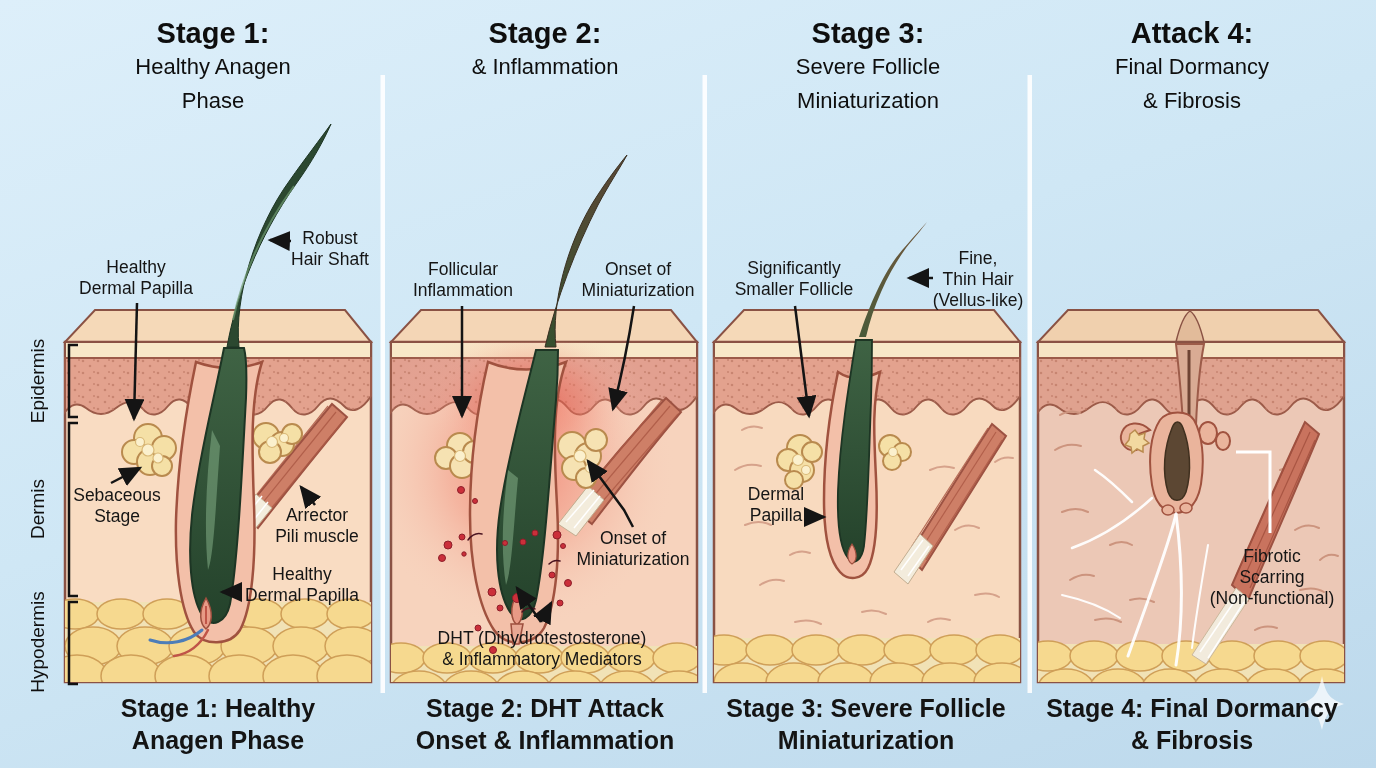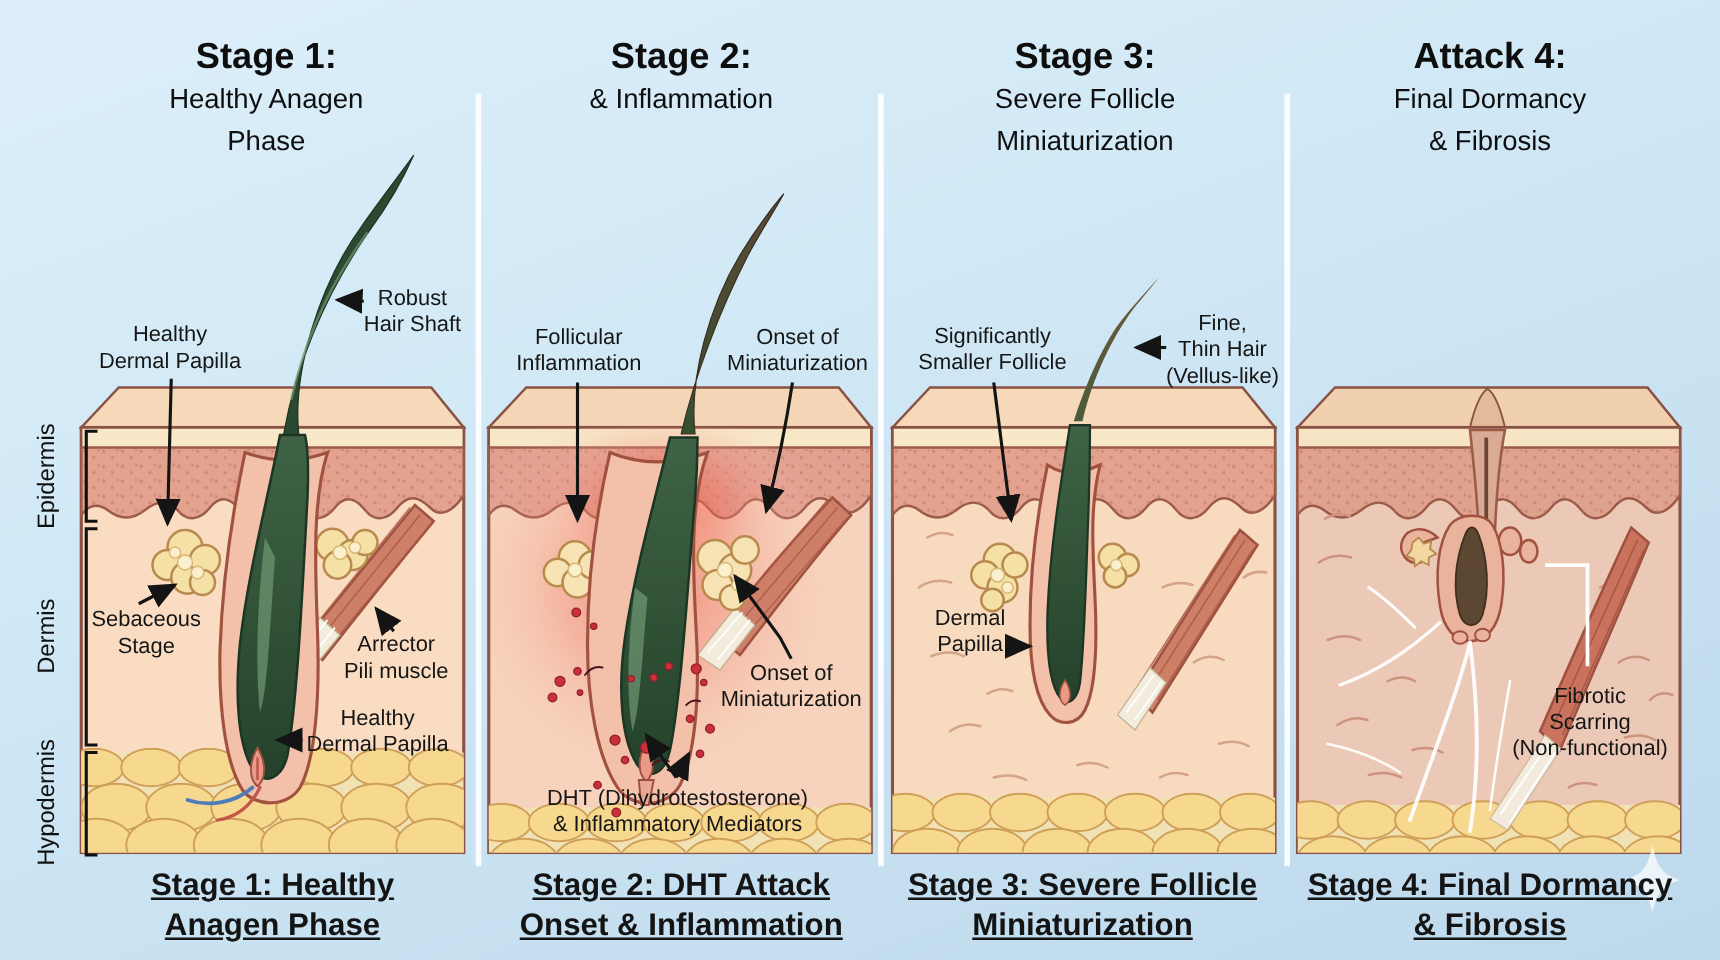--- a/index.html
+++ b/index.html
@@ -2,25 +2,25 @@
 <html><head>
 <meta charset="utf-8">
 <style>
   html,body{margin:0;padding:0;}
   #stage{
     position:relative;width:1376px;height:768px;overflow:hidden;
     background:linear-gradient(160deg,#ddeffa 0%,#cfe7f5 45%,#bdd9ec 100%);
     font-family:"Liberation Sans", sans-serif;
   }
   #art{position:absolute;left:0;top:0;}
-  .title{position:absolute;top:28px;transform:translateX(-50%);text-align:center;color:#0e0e0e;white-space:nowrap;}
+  .title{position:absolute;top:16px;transform:translateX(-50%);text-align:center;color:#0e0e0e;white-space:nowrap;}
   .t1{font-size:29px;line-height:34px;font-weight:700;}
   .t2{font-size:22px;line-height:34px;font-weight:500;}
   .caption{position:absolute;top:692px;transform:translateX(-50%);text-align:center;
-    font-size:25px;line-height:32px;font-weight:600;color:#141414;white-space:nowrap;text-decoration:underline;}
+    font-size:25px;line-height:32px;font-weight:600;color:#141414;white-space:nowrap;}
   .lbl{position:absolute;transform:translateX(-50%);text-align:center;
     font-size:17.5px;line-height:21px;font-weight:500;color:#151515;white-space:nowrap;}
   .layer{position:absolute;transform:translate(-50%,-50%) rotate(-90deg);
     font-size:19px;font-weight:500;color:#101010;white-space:nowrap;}
 </style>
 </head>
 <body>
 
 <div id="stage">
 

